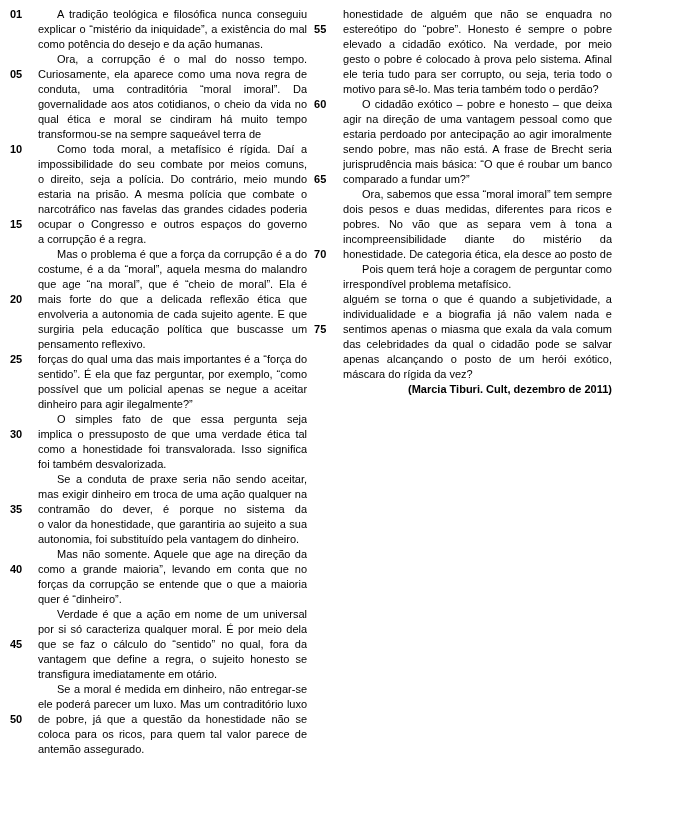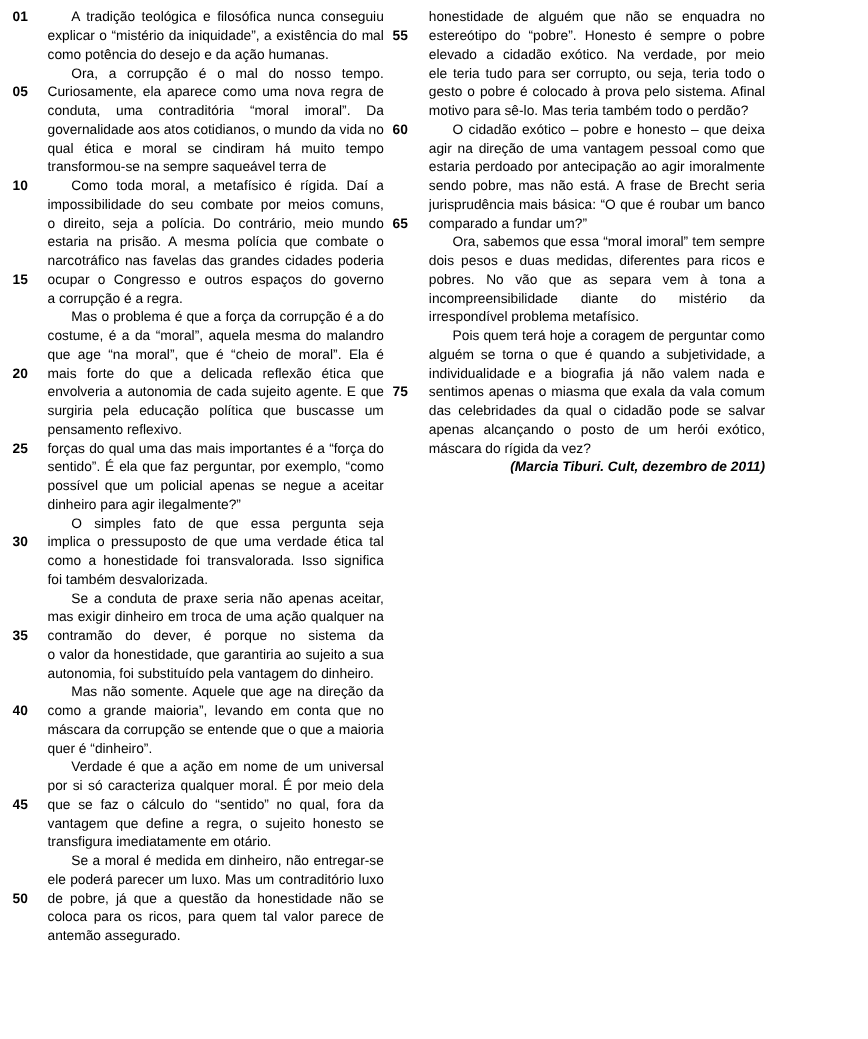--- a/index.html
+++ b/index.html
@@ -53,21 +53,21 @@
     text-align: justify;
     text-align-last: justify;
   }
   .txt.j::after {
     content: "";
     display: inline-block;
     width: 100%;
   }
   .txt.indent { text-indent: 19px; }
   .txt.right  { text-align: right; }
-  .txt.em     { font-weight: bold; font-style: italic; }
+  .txt.em     { font-weight: bold; }
 </style>
 </head>
 <body>
 
 <div class="page">
   <div class="cols">
     <div class="col col-left">
         <div class="line">
           <span class="num">01</span>
           <span class="txt j indent">A tradição teológica e filosófica nunca conseguiu</span>
@@ -87,21 +87,21 @@
         <div class="line">
           <span class="num">05</span>
           <span class="txt j">Curiosamente, ela aparece como uma nova regra de</span>
         </div>
         <div class="line">
           <span class="num"></span>
           <span class="txt j">conduta, uma contraditória “moral imoral”. Da</span>
         </div>
         <div class="line">
           <span class="num"></span>
-          <span class="txt j">governalidade aos atos cotidianos, o mundo da vida no</span>
+          <span class="txt j">governalidade aos atos cotidianos, o cheio da vida no</span>
         </div>
         <div class="line">
           <span class="num"></span>
           <span class="txt j">qual ética e moral se cindiram há muito tempo</span>
         </div>
         <div class="line">
           <span class="num"></span>
           <span class="txt">transformou-se na sempre saqueável terra de ninguém.</span>
         </div>
         <div class="line">
@@ -187,21 +187,21 @@
         <div class="line">
           <span class="num"></span>
           <span class="txt j">como a honestidade foi transvalorada. Isso significa que</span>
         </div>
         <div class="line">
           <span class="num"></span>
           <span class="txt">foi também desvalorizada.</span>
         </div>
         <div class="line">
           <span class="num"></span>
-          <span class="txt j indent">Se a conduta de praxe seria não apenas aceitar,</span>
+          <span class="txt j indent">Se a conduta de praxe seria não sendo aceitar,</span>
         </div>
         <div class="line">
           <span class="num"></span>
           <span class="txt j">mas exigir dinheiro em troca de uma ação qualquer na</span>
         </div>
         <div class="line">
           <span class="num">35</span>
           <span class="txt j">contramão do dever, é porque no sistema da corrupção</span>
         </div>
         <div class="line">
@@ -215,21 +215,21 @@
         <div class="line">
           <span class="num"></span>
           <span class="txt j indent">Mas não somente. Aquele que age na direção da lei</span>
         </div>
         <div class="line">
           <span class="num">40</span>
           <span class="txt j">como a grande maioria”, levando em conta que no</span>
         </div>
         <div class="line">
           <span class="num"></span>
-          <span class="txt j">máscara da corrupção se entende que o que a maioria</span>
+          <span class="txt j">forças da corrupção se entende que o que a maioria</span>
         </div>
         <div class="line">
           <span class="num"></span>
           <span class="txt">quer é “dinheiro”.</span>
         </div>
         <div class="line">
           <span class="num"></span>
           <span class="txt j indent">Verdade é que a ação em nome de um universal</span>
         </div>
         <div class="line">
@@ -277,25 +277,25 @@
         <div class="line">
           <span class="num">55</span>
           <span class="txt j">estereótipo do “pobre”. Honesto é sempre o pobre</span>
         </div>
         <div class="line">
           <span class="num"></span>
           <span class="txt j">elevado a cidadão exótico. Na verdade, por meio desse</span>
         </div>
         <div class="line">
           <span class="num"></span>
+          <span class="txt j">gesto o pobre é colocado à prova pelo sistema. Afinal</span>
+        </div>
+        <div class="line">
+          <span class="num"></span>
           <span class="txt j">ele teria tudo para ser corrupto, ou seja, teria todo o</span>
-        </div>
-        <div class="line">
-          <span class="num"></span>
-          <span class="txt j">gesto o pobre é colocado à prova pelo sistema. Afinal</span>
         </div>
         <div class="line">
           <span class="num"></span>
           <span class="txt">motivo para sê-lo. Mas teria também todo o perdão?</span>
         </div>
         <div class="line">
           <span class="num">60</span>
           <span class="txt j indent">O cidadão exótico – pobre e honesto – que deixa de</span>
         </div>
         <div class="line">
@@ -328,26 +328,30 @@
         </div>
         <div class="line">
           <span class="num"></span>
           <span class="txt j">pobres. No vão que as separa vem à tona a</span>
         </div>
         <div class="line">
           <span class="num"></span>
           <span class="txt j">incompreensibilidade diante do mistério da</span>
         </div>
         <div class="line">
+          <span class="num">70</span>
+          <span class="txt j">honestidade. De categoria ética, ela desce ao posto de</span>
+        </div>
+        <div class="line">
+          <span class="num"></span>
+          <span class="txt j indent">Pois quem terá hoje a coragem de perguntar como</span>
+        </div>
+        <div class="line">
           <span class="num"></span>
           <span class="txt">irrespondível problema metafísico.</span>
-        </div>
-        <div class="line">
-          <span class="num"></span>
-          <span class="txt j indent">Pois quem terá hoje a coragem de perguntar como</span>
         </div>
         <div class="line">
           <span class="num"></span>
           <span class="txt j">alguém se torna o que é quando a subjetividade, a</span>
         </div>
         <div class="line">
           <span class="num"></span>
           <span class="txt j">individualidade e a biografia já não valem nada e</span>
         </div>
         <div class="line">

